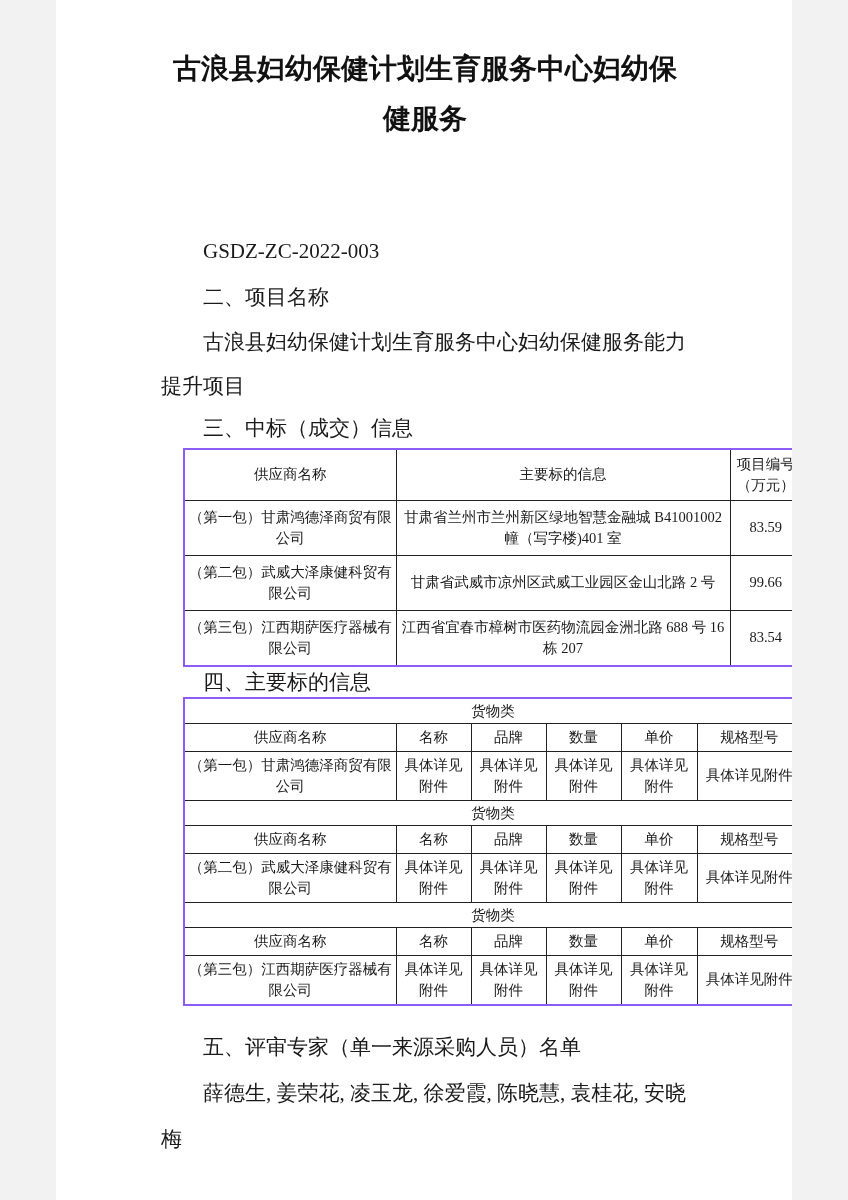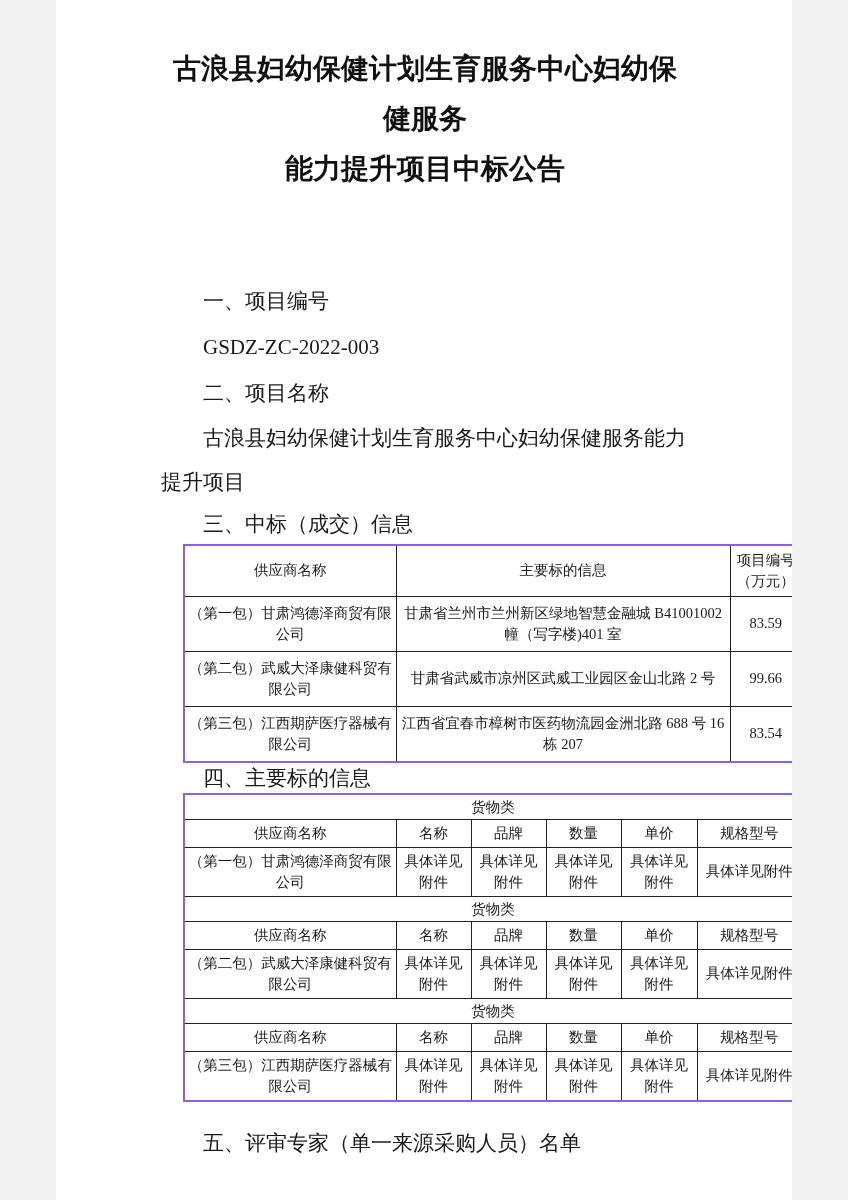--- a/index.html
+++ b/index.html
@@ -46,24 +46,22 @@
   .t2 tr.data-row td { height:44px; }
   .amount-head { white-space:normal; }
 </style>
 </head>
 <body>
 
 <div class="page">
 
   <h1 class="doc-title">
     <span>古浪县妇幼保健计划生育服务中心妇幼保健服务</span>
-    <span>能力提升项目中标公告</span>
   </h1>
 
-  <p class="para">一、项目编号</p>
   <p class="para">GSDZ-ZC-2022-003</p>
 
   <p class="para">二、项目名称</p>
   <p class="para para-wrap">古浪县妇幼保健计划生育服务中心妇幼保健服务能力提升项目</p>
 
   <p class="para h-sec3">三、中标（成交）信息</p>
 
   <table class="t1">
     <colgroup>
         <col style="width:212px">
@@ -163,14 +161,15 @@
         <td>具体详见附件</td>
         <td>具体详见附件</td>
         <td>具体详见附件</td>
         <td>具体详见附件</td>
         <td>具体详见附件</td>
       </tr>
     </tbody>
   </table>
 
   <p class="para h-sec5">五、评审专家（单一来源采购人员）名单</p>
+  <p class="para">薛德生, 姜荣花, 凌玉龙, 徐爱霞, 陈晓慧, 袁桂花, 安晓梅</p>
 
 </div>
 
 </body></html>

